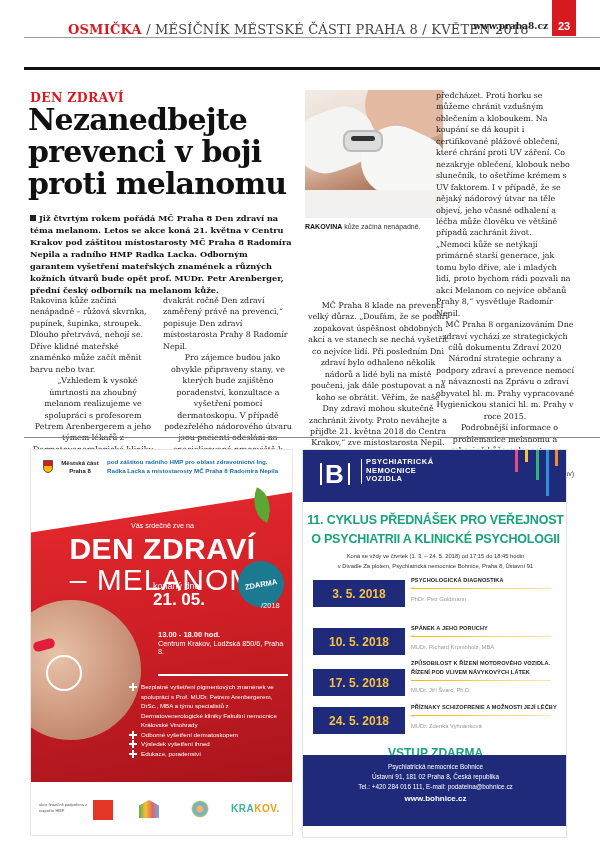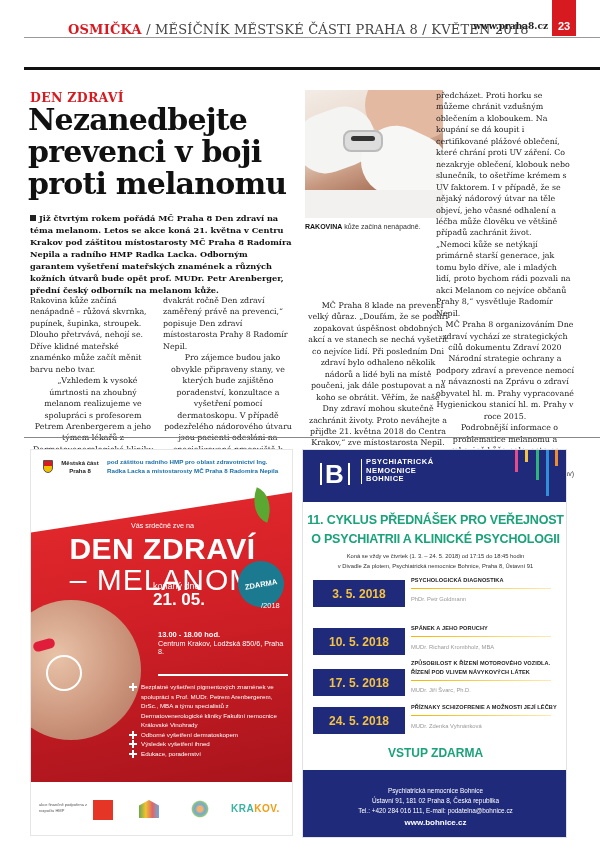--- a/index.html
+++ b/index.html
@@ -85,21 +85,21 @@
   .b-name .sep { position:absolute; left:-5px; top:1px; width:1px; height:25px; background:#fff; }
   .stripe { position:absolute; top:0; width:3px; }
   .cyklus { position:absolute; left:0; width:265px; top:61px; text-align:center; font-size:12.5px; line-height:19px; font-weight:bold; color:#1aa27a; letter-spacing:-0.2px; }
   .kona { position:absolute; left:0; width:265px; top:102px; text-align:center; font-size:5.8px; line-height:9.5px; color:#333; }
   .lecture { position:absolute; left:10px; width:250px; height:44px; }
   .lecture .dbox { position:absolute; left:0; top:6px; width:92px; height:27px; background:#1f2a7a; color:#f5c242; font-weight:bold; font-size:12px; display:flex; align-items:center; justify-content:center; }
   .lecture .ltitle { position:absolute; left:98px; top:2px; width:150px; font-size:5.6px; line-height:9px; font-weight:bold; color:#222; letter-spacing: 0.1px; }
   .lecture .gline { position:absolute; left:98px; width:140px; height:1px; background: linear-gradient(90deg,#f2b600,#fde9b0); }
   .lecture .lspeaker { position:absolute; left:98px; font-size:5.8px; color:#999; }
   .vstup { position:absolute; left:0; width:265px; top:296px; text-align:center; font-size:12px; font-weight:bold; color:#1aa27a; }
-  .b-foot { position:absolute; left:0; top:320px; width:265px; height:71px; background:#1f2a7a; color:#fff; text-align:center; font-size:6.4px; line-height:10px; padding-top:16px; }
+  .b-foot { position:absolute; left:0; top:305px; width:265px; height:71px; background:#1f2a7a; color:#fff; text-align:center; font-size:6.4px; line-height:10px; padding-top:7px; }
   .b-foot .web { font-size:8px; font-weight:bold; margin-top: 2px; }
 </style>
 </head>
 <body>
 
 <div class="header">
   <div class="header-left">
     <span class="brand">OSMIČKA</span><span> / MĚSÍČNÍK MĚSTSKÉ ČÁSTI PRAHA 8 / KVĚTEN 2018</span>
   </div>
   <div class="header-url">www.praha8.cz</div>
@@ -179,21 +179,21 @@
   </div>
 </div>
 
 <div class="ad-right">
   <div class="bohnice-head">
     <div class="b-logo"><span class="bar"></span><span>B</span><span class="bar"></span></div>
     <div class="b-name">
       <span class="sep"></span>
       <div>PSYCHIATRICKÁ</div>
       <div>NEMOCNICE</div>
-      <div>BOHNICE</div>
+      <div>VOZIDLA</div>
     </div>
     <div class="stripe" style="left:212px;height:22px;background:#e84a8a;"></div>
     <div class="stripe" style="left:222px;height:12px;background:#f5c242;"></div>
     <div class="stripe" style="left:233px;height:30px;background:#2fb47c;"></div>
     <div class="stripe" style="left:243px;height:46px;background:#2f8fd8;"></div>
     <div class="stripe" style="left:252px;height:16px;background:#f28b30;"></div>
   </div>
   <div class="cyklus">
     <div>11. CYKLUS PŘEDNÁŠEK PRO VEŘEJNOST</div>
     <div>O PSYCHIATRII A KLINICKÉ PSYCHOLOGII</div>

